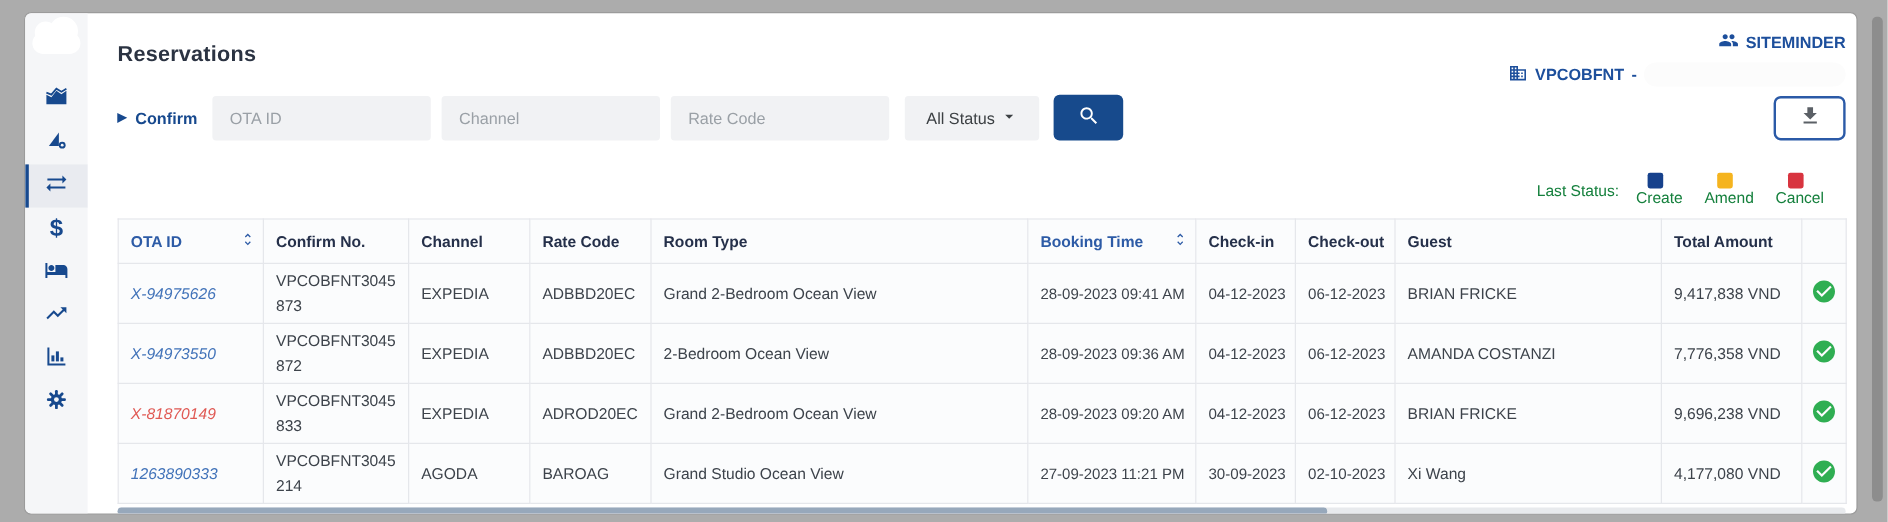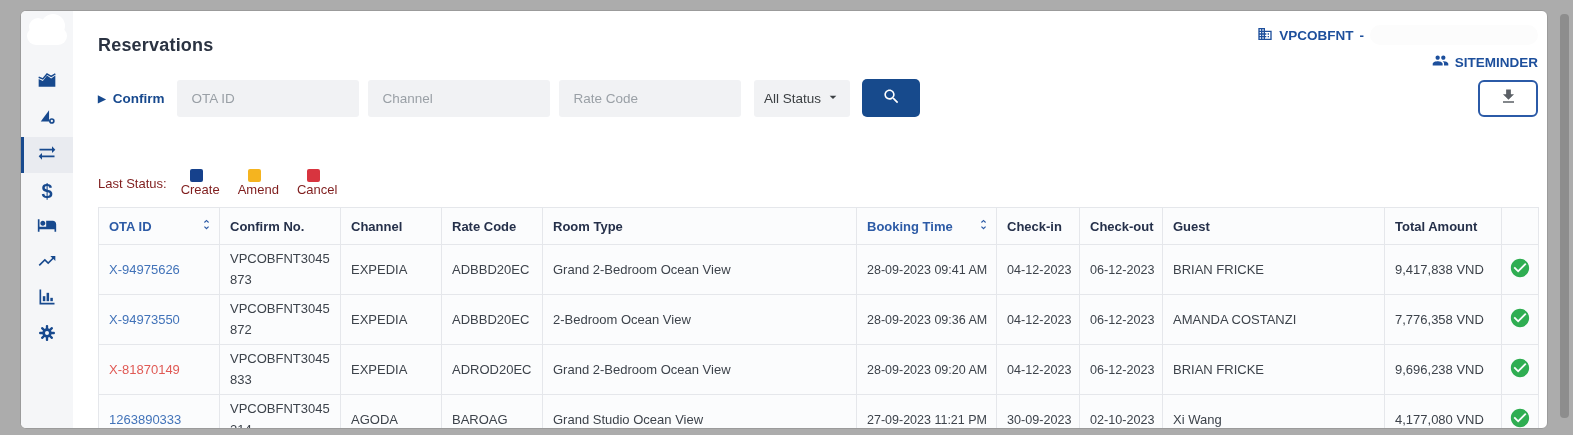--- a/index.html
+++ b/index.html
@@ -34,49 +34,49 @@
 
   
   .filters-row { display:flex; align-items:center; height:38px; width:1440px; }
   .filters-label { display:flex; align-items:center; gap:7px; color:#17498e; font-weight:700;
                    font-size:13.5px; margin-right:13px; cursor:pointer; }
   .tri { font-size:10px; color:#17498e; }
   .flt-input { width:182px; height:37px; background:#f1f2f4; border:none; border-radius:3px;
                padding:0 14px; font-size:13.5px; color:#3c4043; margin-right:9px; outline:none;
                font-family:"Liberation Sans", sans-serif; }
   .flt-input::placeholder { color:#9aa0a6; }
-  .status-select { width:96px; height:37px; background:#f1f2f4; border-radius:3px; display:flex;
+  .status-select { width:112px; height:37px; background:#f1f2f4; border-radius:3px; display:flex;
                    align-items:center; justify-content:center; gap:4px; font-size:13.5px; color:#3c4043;
                    margin:0 12px 0 4px; cursor:pointer; }
   .search-btn { width:58px; height:38px; background:#174a8c; border:none; border-radius:5px;
                 display:flex; align-items:center; justify-content:center; cursor:pointer; }
   .download-btn { margin-left:auto; width:60px; height:37px; background:#fff; border:2px solid #2b5aa7;
                   border-radius:6px; display:flex; align-items:center; justify-content:center; cursor:pointer; }
 
   
-  .legend { margin-top:52px; display:flex; align-items:center; font-size:13px; color:#7f1d1d; }
+  .legend { margin-top:27px; display:flex; align-items:center; font-size:13px; color:#15803d;justify-content:flex-end; }
   .legend-label { margin-right:14px; }
   .legend-item { display:flex; align-items:center; margin-right:18px;flex-direction:column; }
   .swatch { width:13px; height:13px; border-radius:2px; margin-right:7px; }
 
   
   table { width:1440px; border-collapse:collapse; table-layout:fixed; margin-top:10px; }
   th, td { border:1px solid #e5e7eb; }
   thead th { height:37px; font-size:13px; font-weight:700; color:#25304a; text-align:left;
              padding:0 6px 0 10px; background:#fbfcfd; white-space:nowrap; }
   th.sortable { color:#2d5ba6; cursor:pointer; }
   .th-flex { display:flex; align-items:center; justify-content:space-between; }
   tbody td { height:50px; padding:4px 6px 4px 10px; font-size:13px; color:#3d434b;
              vertical-align:middle; background:#fbfcfd; }
   td.confirm { word-break:break-all; line-height:1.55; }
   td.booking { white-space:nowrap; font-size:12.5px; }
   td.datecell { white-space:nowrap; font-size:12.6px; padding-right:2px; }
   td.amount { white-space:nowrap; }
   td.status { text-align:center; padding:0; }
-  .ota { color:#4273b9; cursor:pointer; }
+  .ota { color:#4273b9; cursor:pointer;font-style:italic; }
   .ota[data-variant="cancel"] { color:#e05a55; }
 
   
   .hscroll { width:1440px; height:6px; margin-top:3px; background:#e8eaed; border-radius:3px; position:relative; }
   .hscroll-thumb { position:absolute; left:0; top:0; width:70%; height:6px; background:#97a8bb; border-radius:3px; }
   .vscroll { position:absolute; right:4px; top:14px; width:9px; height:404px; background:#8d8d8d; border-radius:4px; }
 </style>
 </head>
 <body>
 
@@ -151,37 +151,37 @@
       </span>
     </div>
   </div>
 
   <div class="content">
     <div class="inner">
 
       <div class="topbar">
         <div class="page-title">Reservations</div>
         <div class="right-info">
+          <div class="info-line">
+            <span>
+              <svg width="17" height="17" viewBox="0 0 24 24" fill="#1d4f9c">
+                  <path d="M16 11c1.66 0 2.99-1.34 2.99-3S17.66 5 16 5c-1.66 0-3 1.34-3 3s1.34 3 3 3zm-8 0c1.66 0 2.99-1.34 2.99-3S9.66 5 8 5C6.34 5 5 6.34 5 8s1.34 3 3 3zm0 2c-2.33 0-7 1.17-7 3.5V19h14v-2.5c0-2.33-4.67-3.5-7-3.5zm8 0c-.29 0-.62.02-.97.05 1.16.84 1.97 1.97 1.97 3.45V19h6v-2.5c0-2.33-4.67-3.5-7-3.5z"></path>
+                </svg>
+            </span>
+            <span>SITEMINDER</span>
+          </div>
           <div class="info-line">
             <span>
               <svg width="16" height="16" viewBox="0 0 24 24" fill="#1d4f9c">
                   <path d="M12 7V3H2v18h20V7H12zM6 19H4v-2h2v2zm0-4H4v-2h2v2zm0-4H4V9h2v2zm0-4H4V5h2v2zm4 12H8v-2h2v2zm0-4H8v-2h2v2zm0-4H8V9h2v2zm0-4H8V5h2v2zm10 12h-8v-2h2v-2h-2v-2h2v-2h-2V9h8v10zm-2-8h-2v2h2v-2zm0 4h-2v2h2v-2z"></path>
                 </svg>
             </span>
             <span>VPCOBFNT</span>
             <span>-</span>
             <span class="redacted"></span>
-          </div>
-          <div class="info-line">
-            <span>
-              <svg width="17" height="17" viewBox="0 0 24 24" fill="#1d4f9c">
-                  <path d="M16 11c1.66 0 2.99-1.34 2.99-3S17.66 5 16 5c-1.66 0-3 1.34-3 3s1.34 3 3 3zm-8 0c1.66 0 2.99-1.34 2.99-3S9.66 5 8 5C6.34 5 5 6.34 5 8s1.34 3 3 3zm0 2c-2.33 0-7 1.17-7 3.5V19h14v-2.5c0-2.33-4.67-3.5-7-3.5zm8 0c-.29 0-.62.02-.97.05 1.16.84 1.97 1.97 1.97 3.45V19h6v-2.5c0-2.33-4.67-3.5-7-3.5z"></path>
-                </svg>
-            </span>
-            <span>SITEMINDER</span>
           </div>
         </div>
       </div>
 
       <div class="filters-row">
         <div class="filters-label">
           <span class="tri">▶</span>
           <span>Confirm</span>
         </div>
         <input class="flt-input" type="text" placeholder="OTA ID" style="">

